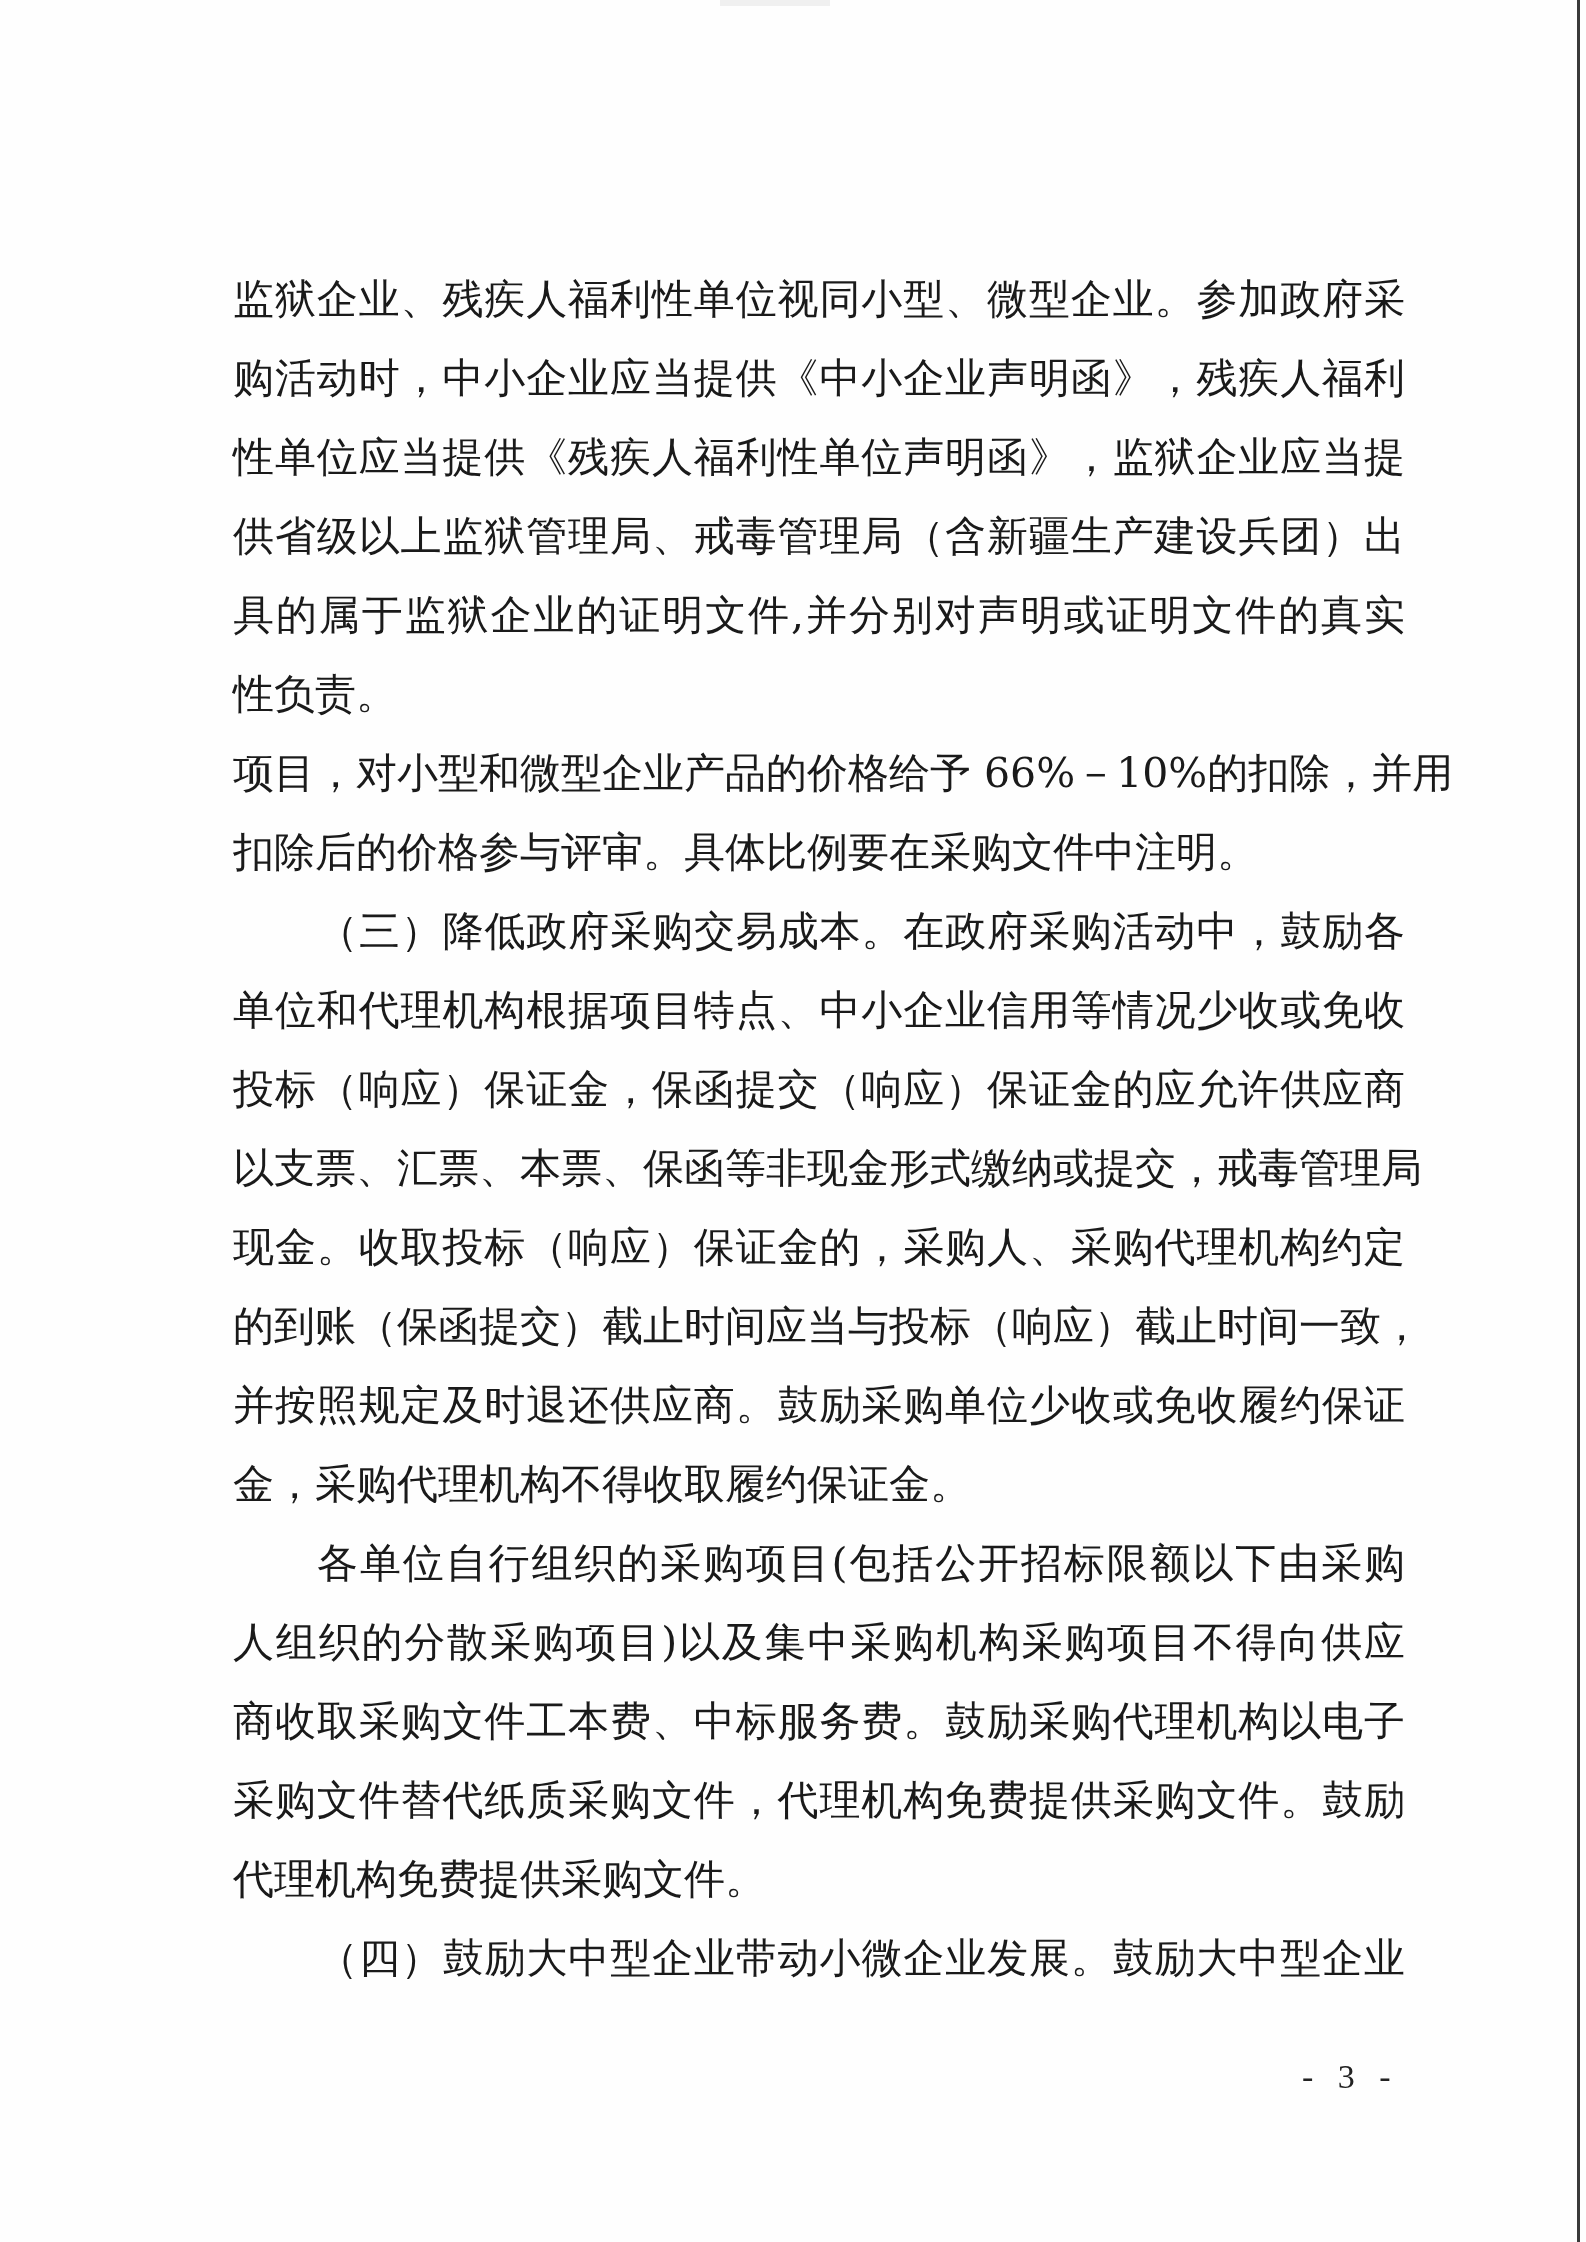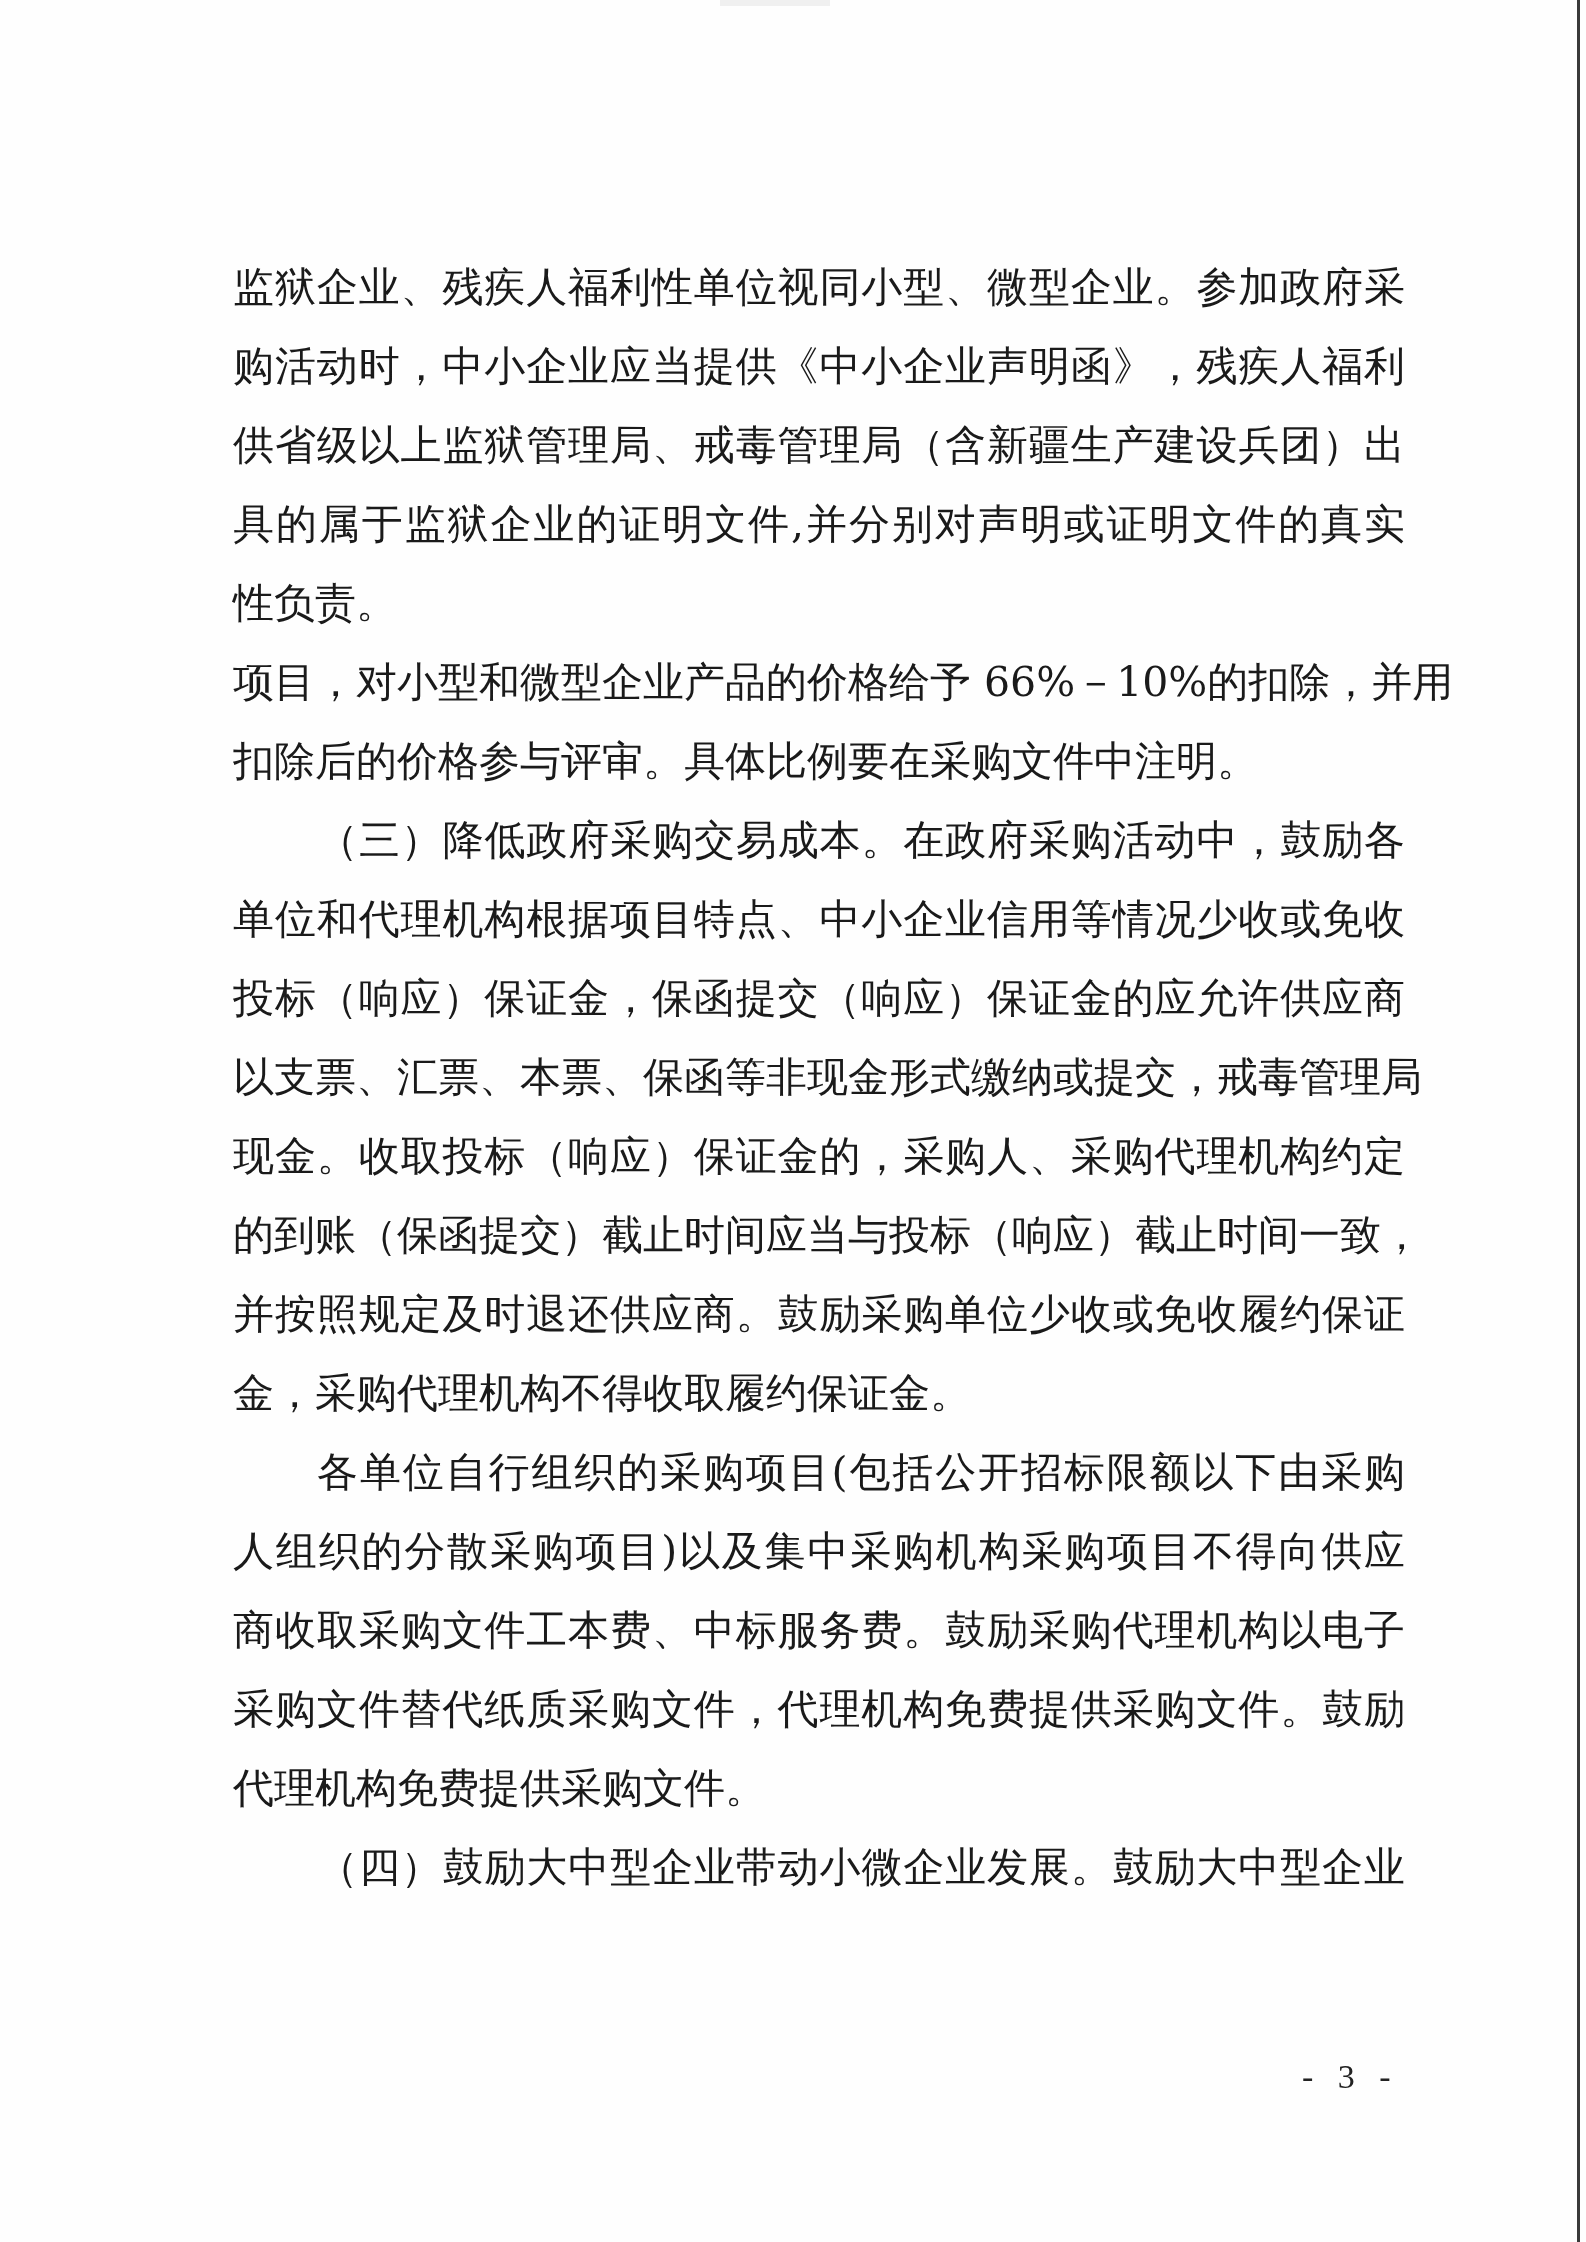--- a/index.html
+++ b/index.html
@@ -34,21 +34,21 @@
     position: absolute;
     top: 0;
     left: 720px;
     width: 110px;
     height: 6px;
     background: #f0f0f0;
   }
   .body-text {
     position: absolute;
     left: 233px;
-    top: 248px;
+    top: 260px;
     width: 1172px;
   }
   .line {
     height: 79px;
     line-height: 79px;
     font-size: 41px;
     white-space: nowrap;
     text-align: justify;
     text-align-last: justify;
     letter-spacing: 0;
@@ -76,20 +76,21 @@
 
 <div class="page">
   <div class="top-mark"></div>
   <div class="right-edge"></div>
 
   <div class="body-text">
 
     <div>
       <div class="line">监狱企业、残疾人福利性单位视同小型、微型企业。参加政府采</div>
       <div class="line">购活动时，中小企业应当提供《中小企业声明函》，残疾人福利</div>
+      <div class="line">性单位应当提供《残疾人福利性单位声明函》，监狱企业应当提</div>
       <div class="line">供省级以上监狱管理局、戒毒管理局（含新疆生产建设兵团）出</div>
       <div class="line">具的属于监狱企业的证明文件,并分别对声明或证明文件的真实</div>
       <div class="line last">性负责。</div>
     </div>
 
     <div>
       <div class="line">项目，对小型和微型企业产品的价格给予 66%－10%的扣除，并用</div>
       <div class="line last">扣除后的价格参与评审。具体比例要在采购文件中注明。</div>
     </div>
 

